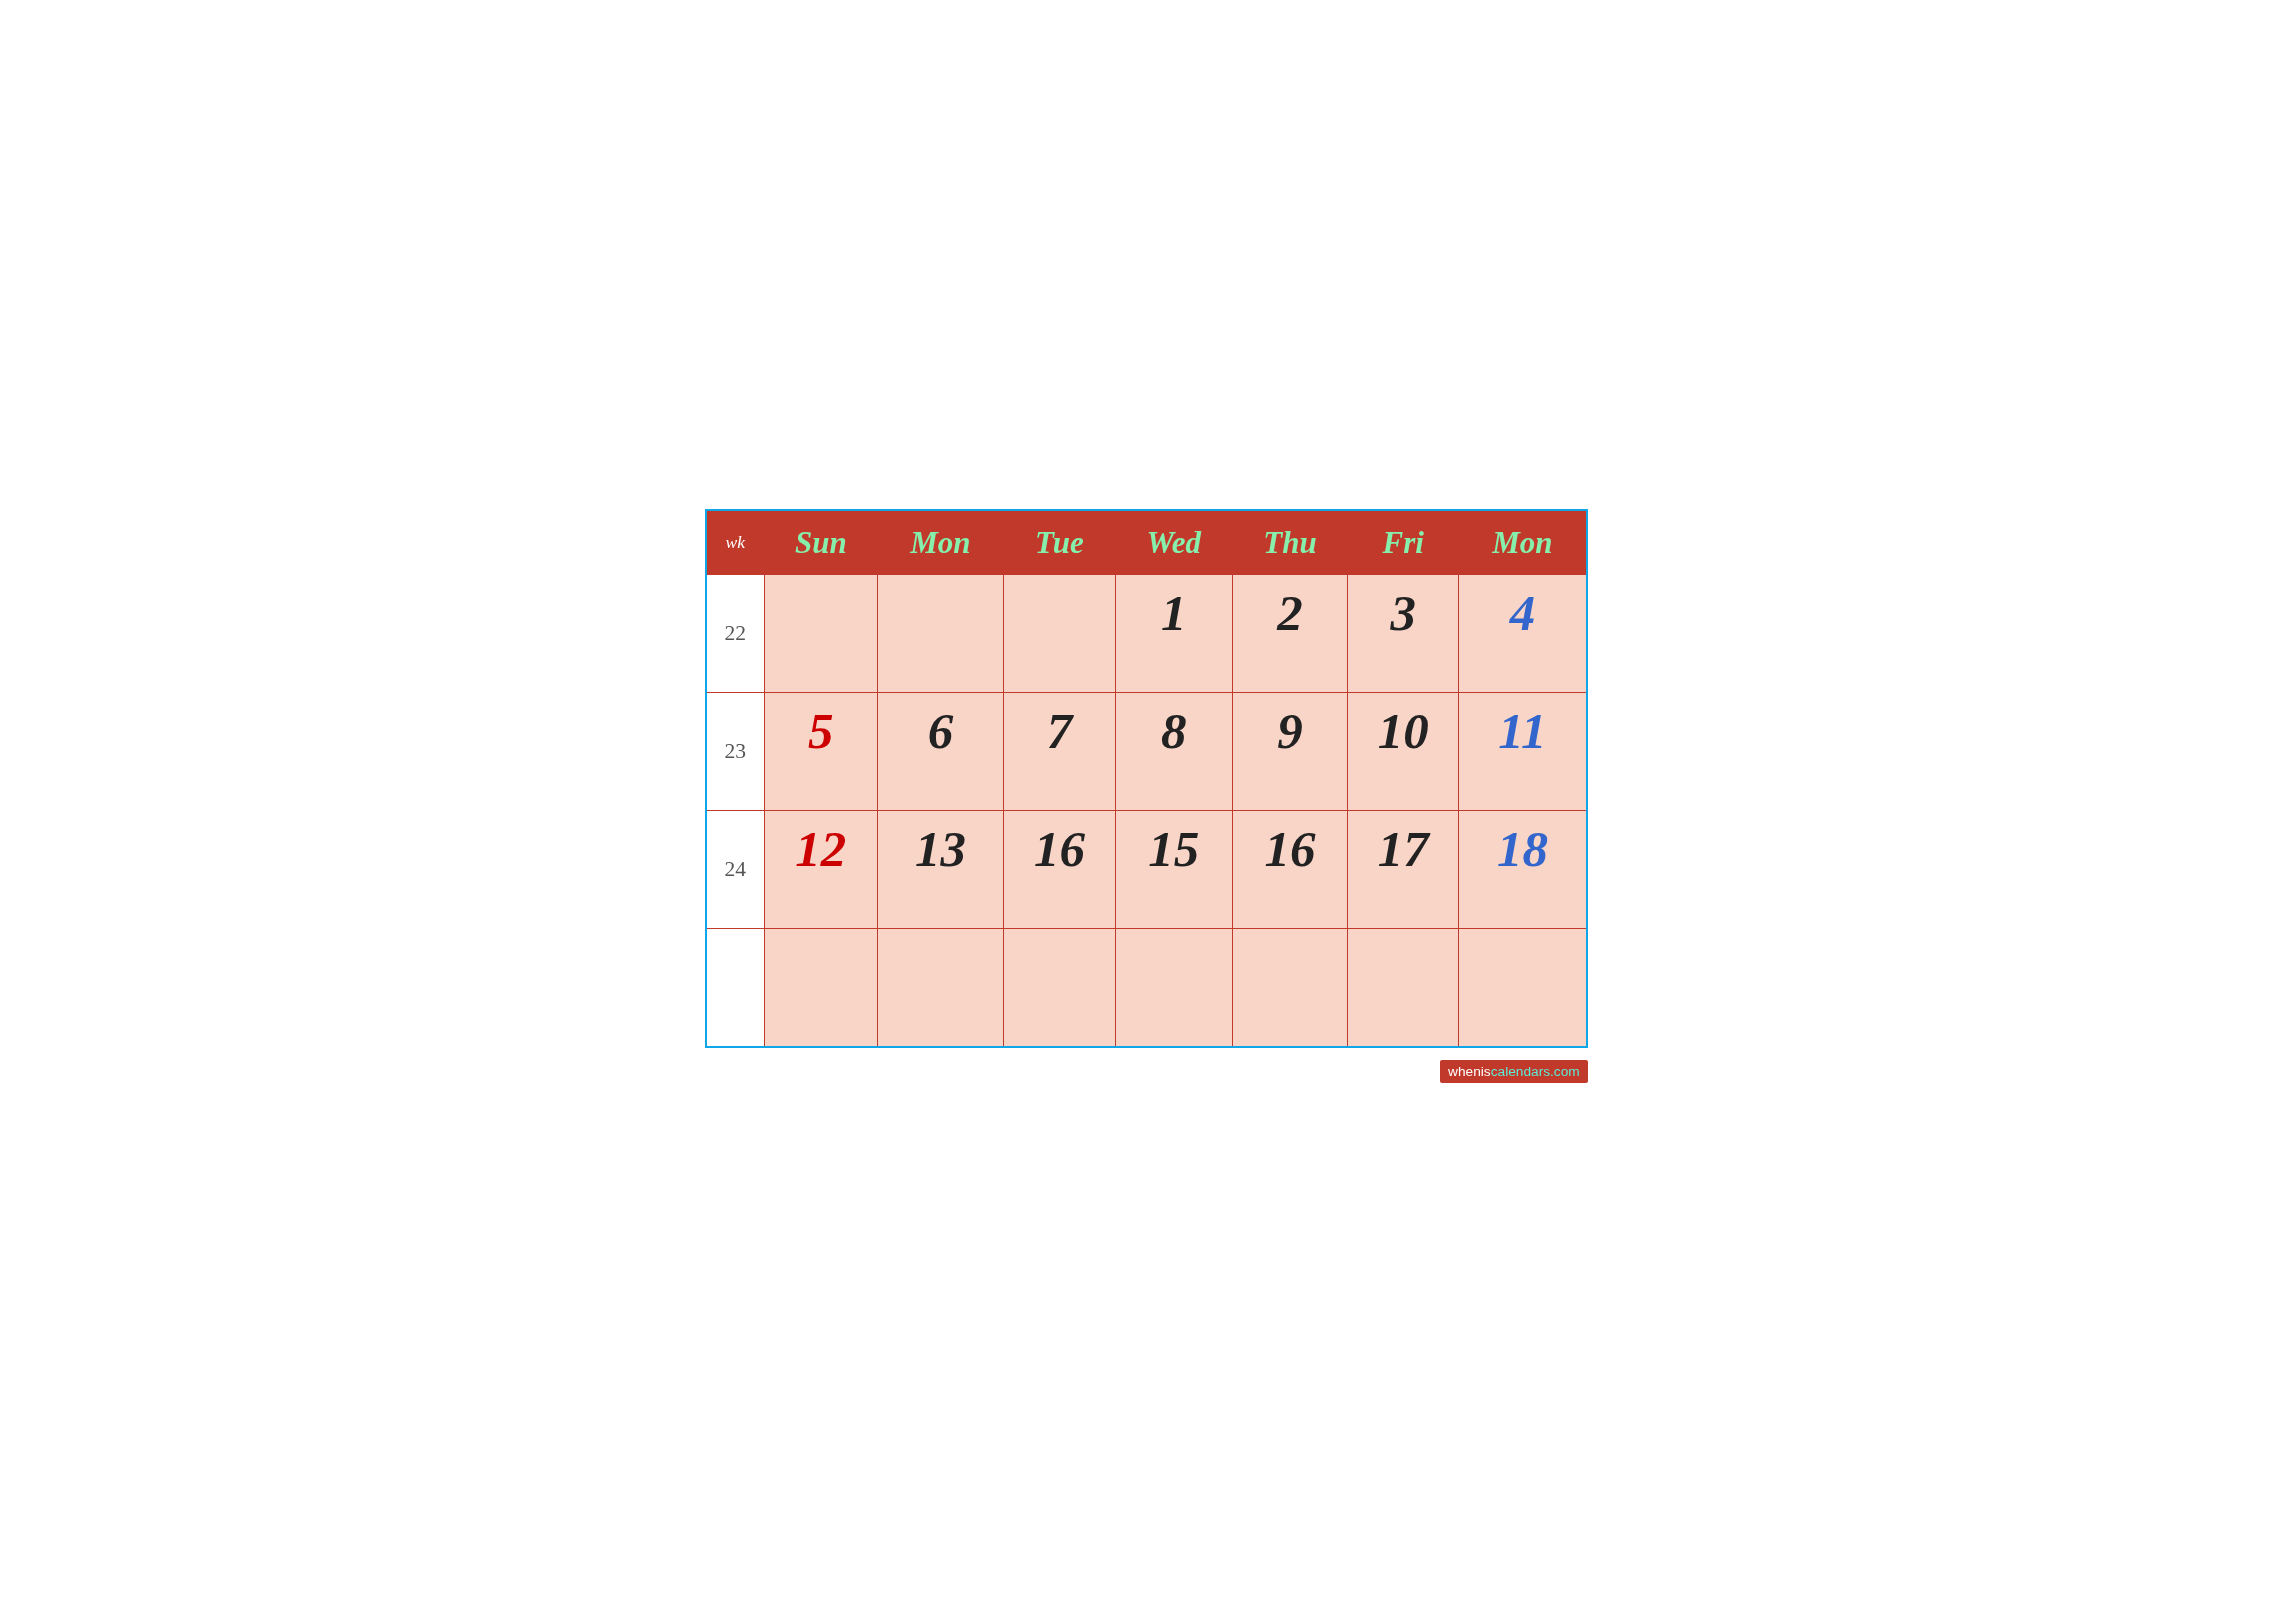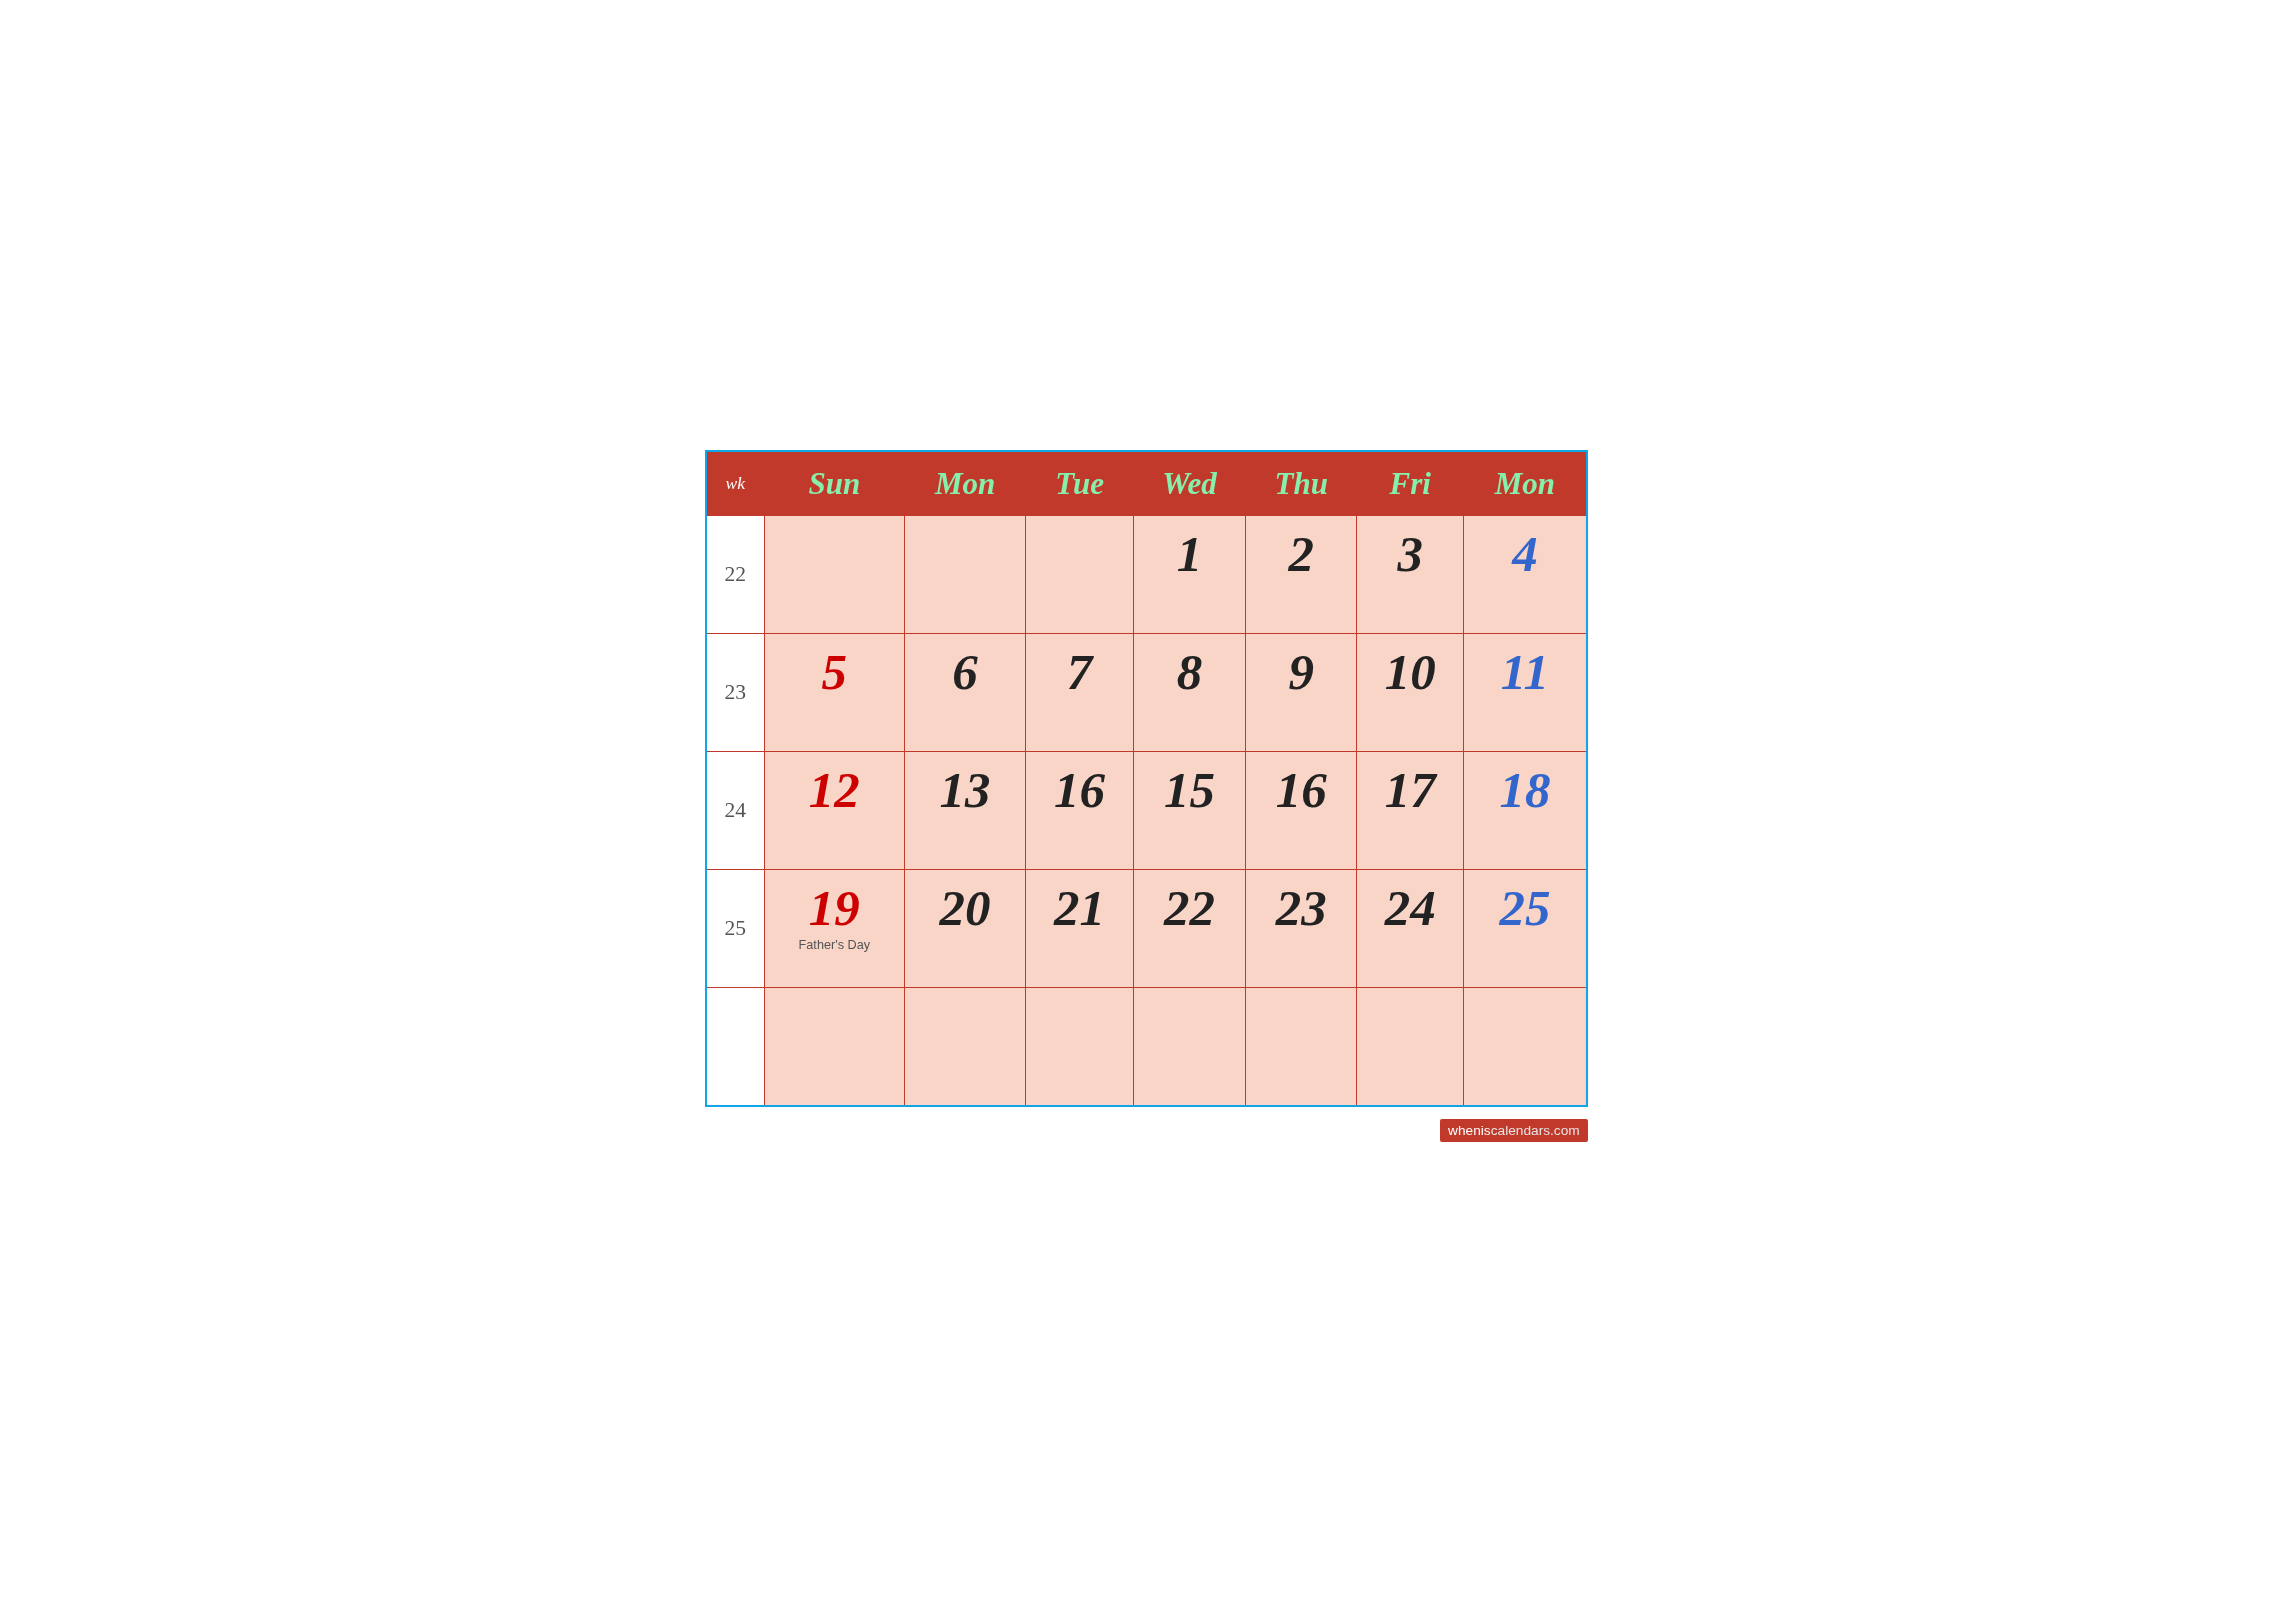--- a/index.html
+++ b/index.html
@@ -120,21 +120,21 @@
       background-color: #c0392b;
       color: #ffffff;
       font-size: 13.7px;
       padding: 3.9px 7.8px;
       text-decoration: none;
       font-family: Arial, sans-serif;
       border-radius: 2px;
     }
 
     .footer-link span.green {
-      color: #e5e5e5;
+      color: #5eead4;
     }
 
     .last-empty-row td {
       height: 78px;
     }
   </style>
 </head>
 <body>
 
 <div class="calendar-wrapper">
@@ -212,45 +212,20 @@
           <td class="day-cell">
             <span class="day-num dark">16</span>
           </td>
           <td class="day-cell">
             <span class="day-num dark">17</span>
           </td>
           <td class="day-cell">
             <span class="day-num blue">18</span>
           </td>
         </tr>
-        <tr>
-          <td class="wk-cell">25</td>
-          <td class="day-cell">
-            <span class="day-num red">19</span>
-            <span class="day-label">Father's Day</span>
-          </td>
-          <td class="day-cell">
-            <span class="day-num dark">20</span>
-          </td>
-          <td class="day-cell">
-            <span class="day-num dark">21</span>
-          </td>
-          <td class="day-cell">
-            <span class="day-num dark">22</span>
-          </td>
-          <td class="day-cell">
-            <span class="day-num dark">23</span>
-          </td>
-          <td class="day-cell">
-            <span class="day-num dark">24</span>
-          </td>
-          <td class="day-cell">
-            <span class="day-num blue">25</span>
-          </td>
-        </tr>
         <tr class="last-empty-row">
           <td class="wk-cell"></td>
           <td class="day-cell empty"></td>
           <td class="day-cell empty"></td>
           <td class="day-cell empty"></td>
           <td class="day-cell empty"></td>
           <td class="day-cell empty"></td>
           <td class="day-cell empty"></td>
           <td class="day-cell empty"></td>
         </tr>

